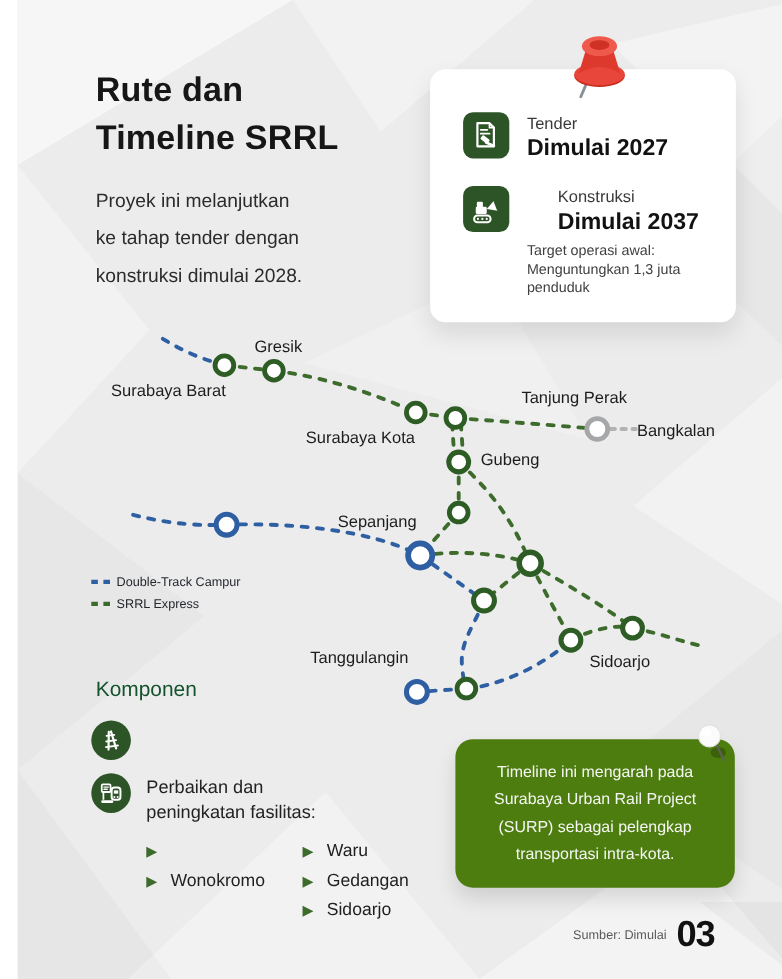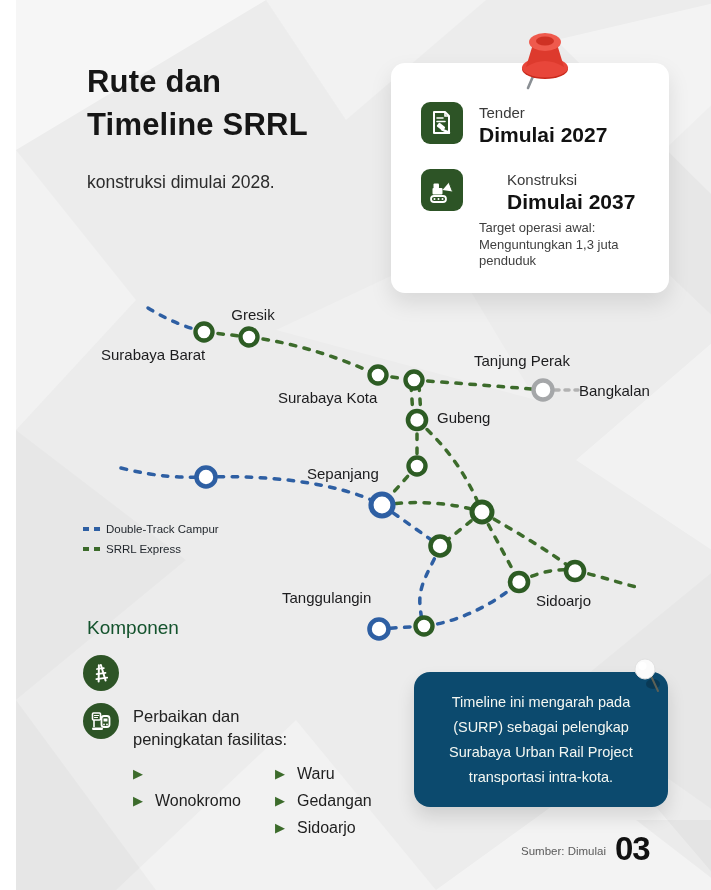--- a/index.html
+++ b/index.html
@@ -58,21 +58,21 @@
   .kitem-text{position:absolute;z-index:2;font-size:16.5px;line-height:23px;color:#222;font-weight:500;}
   .facilities{position:absolute;left:117px;top:762px;z-index:2;display:flex;gap:24px;}
   .fac-col{display:flex;flex-direction:column;gap:3px;}
   .fac-col.c1{width:118px;}
   .fac-col.c2{width:135px;}
   .fac-item{display:flex;gap:12px;font-size:16px;line-height:24px;color:#1f1f1f;font-weight:500;}
   .fac-bullet{color:#3c6b2b;font-size:13px;line-height:24px;flex:0 0 auto;}
   
   .surp{
     position:absolute;left:398px;top:672px;width:254px;height:135px;z-index:2;
-    background:#0c4a6e;border-radius:16px;
+    background:#4d7c0f;border-radius:16px;
     box-shadow:0 10px 18px rgba(0,0,0,.12);
     display:flex;flex-direction:column;justify-content:center;
     text-align:center;color:#f4f7f2;font-size:14.5px;line-height:25px;font-weight:500;
   }
   .whitepin{position:absolute;left:614px;top:654px;z-index:3;}
   
   .source{
     position:absolute;left:505px;top:845px;z-index:2;
     font-size:11.5px;color:#5a5a5a;font-weight:500;
   }
@@ -101,20 +101,22 @@
     <polygon points="711,560 711,820 540,700" fill="rgba(0,0,0,.020)"></polygon>
     <polygon points="420,890 600,760 711,890" fill="rgba(255,255,255,.40)"></polygon>
     <polygon points="620,820 711,820 711,890" fill="rgba(0,0,0,.03)"></polygon>
   </svg>
 
   <div class="title">
     <div>Rute dan</div>
     <div>Timeline SRRL</div>
   </div>
   <div class="intro">
+    <div>Proyek ini melanjutkan</div>
+    <div>ke tahap tender dengan</div>
     <div>konstruksi dimulai 2028.</div>
   </div>
 
   <div class="tcard">
     <div class="tcard-row r1">
       <div class="sq-icon">
         <svg width="30" height="30" viewBox="0 0 30 30">
           <path d="M7 4 h11 l4 4 v17 h-15 z" fill="none" stroke="#fff" stroke-width="2" stroke-linejoin="round"></path>
           <path d="M18 4 v4 h4" fill="none" stroke="#fff" stroke-width="1.6"></path>
           <path d="M10 10 h6 M10 13.5 h8" stroke="#fff" stroke-width="1.6" stroke-linecap="round"></path>
@@ -284,22 +286,22 @@
       </div>
       <div class="fac-item">
         <span class="fac-bullet">▶</span>
         <span>Sidoarjo</span>
       </div>
     </div>
   </div>
 
   <div class="surp">
     <div>Timeline ini mengarah pada</div>
+    <div>Surabaya Urban Rail Project</div>
     <div>(SURP) sebagai pelengkap</div>
-    <div>Surabaya Urban Rail Project</div>
     <div>transportasi intra-kota.</div>
   </div>
   <svg class="whitepin" width="40" height="44" viewBox="0 0 40 44">
     <ellipse cx="23" cy="30" rx="7" ry="5" fill="rgba(0,0,0,.22)"></ellipse>
     <path d="M21,22 L28,37" stroke="#5d6156" stroke-width="2" stroke-linecap="round"></path>
     <circle cx="15" cy="15" r="10" fill="#fbfbfb"></circle>
     <circle cx="12.5" cy="12" r="4" fill="#ffffff"></circle>
     <circle cx="15" cy="15" r="10" fill="none" stroke="#e2e2e2" stroke-width="1"></circle>
   </svg>
 

